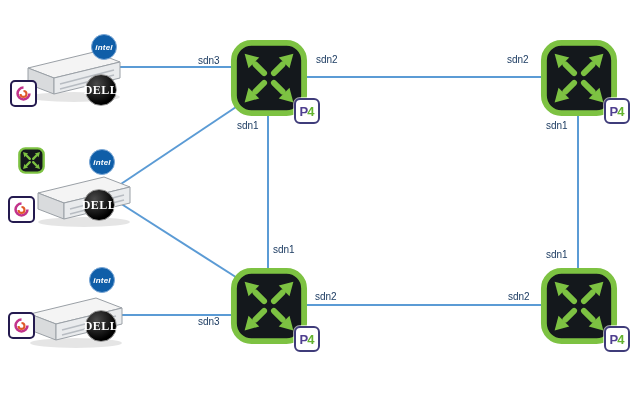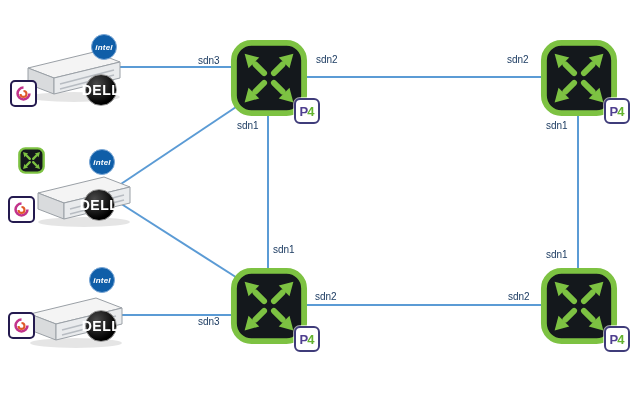--- a/index.html
+++ b/index.html
@@ -26,21 +26,21 @@
   .intel-badge{
     width:24px;height:24px;border-radius:50%;background:#0f5ea8;color:#fff;
     display:flex;align-items:center;justify-content:center;font-size:8px;
     font-weight:bold;font-style:italic;border:1px solid #7aa7d6;
     text-transform:lowercase;letter-spacing:.2px;
   }
   .dell-badge{
     width:30px;height:30px;border-radius:50%;
     background:radial-gradient(circle at 35% 30%, #4a4a4a, #000 70%);
     color:#fff;display:flex;align-items:center;justify-content:center;
-    font-size:14px;font-weight:bold;letter-spacing:.5px;border:1px solid #9a9a9a;
+    font-size:12px;font-weight:bold;letter-spacing:.5px;border:1px solid #9a9a9a;font-family:Liberation Serif, serif;
   }
   .logo-swirl{
     width:23px;height:23px;border-radius:5px;background:#fff;border:2px solid #241a4f;
     display:flex;align-items:center;justify-content:center;
   }
   .mini-switch{position:absolute;}
 </style>
 </head>
 <body>
 

